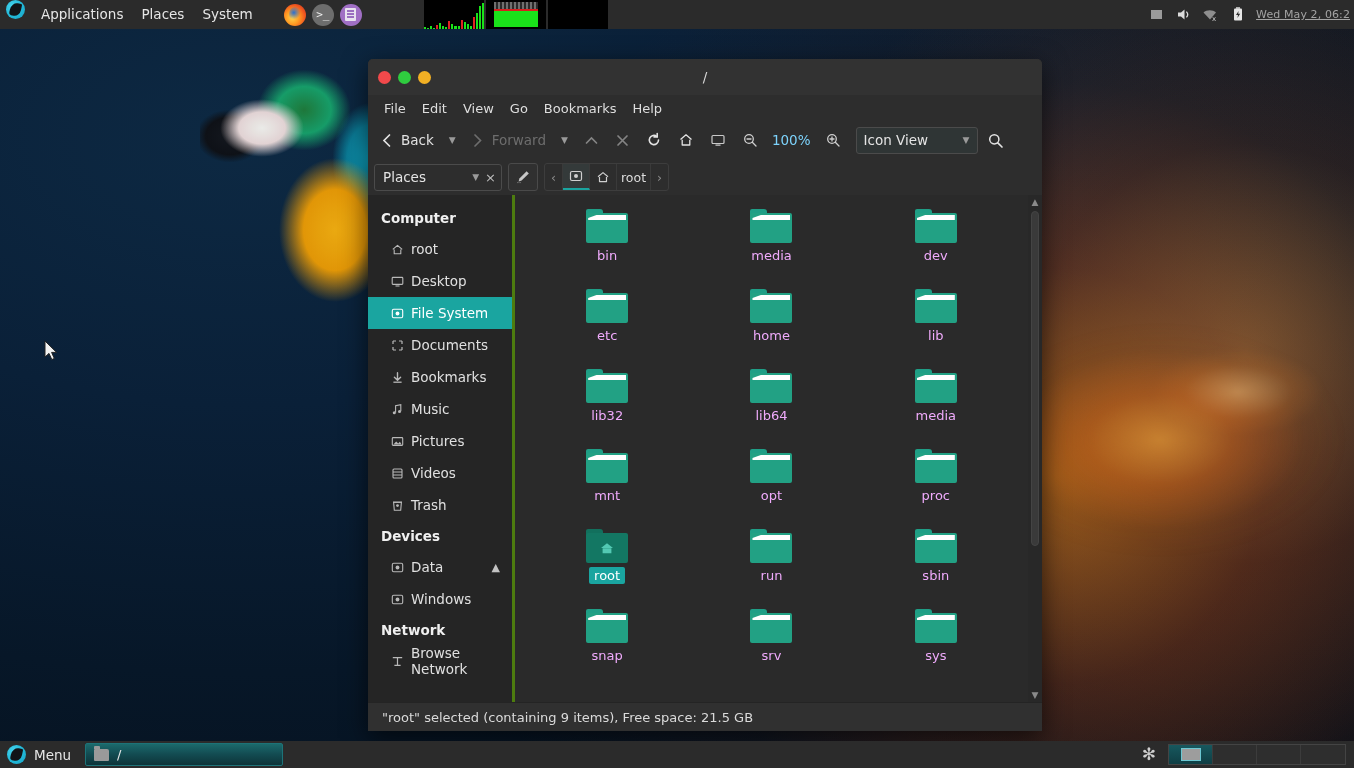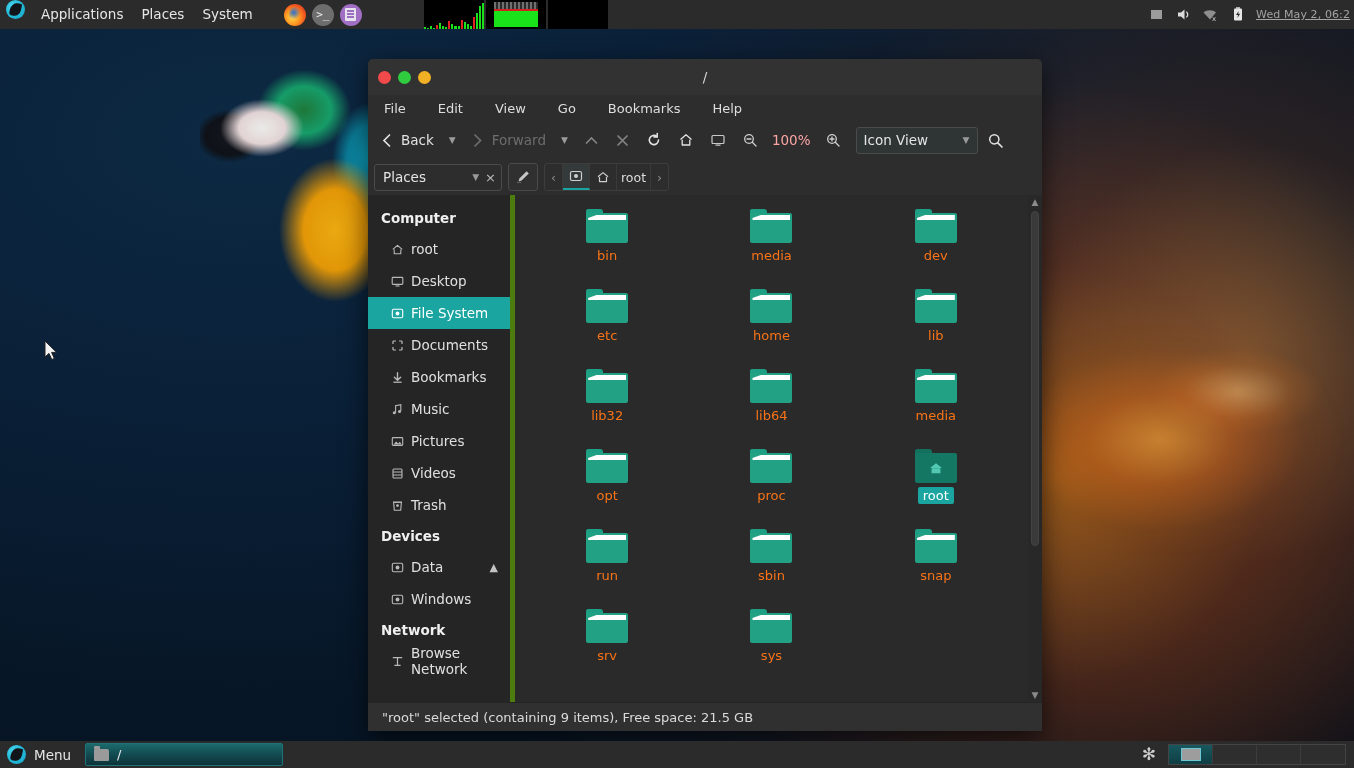--- a/index.html
+++ b/index.html
@@ -121,34 +121,34 @@
   .wbtn { width: 13px; height: 13px; border-radius: 50%; }
   .wbtn.close { background: #f2494b; }
   .wbtn.min { background: #2fcc3f; }
   .wbtn.max { background: #f2b024; }
   #fm-title {
     position: absolute; left: 0; right: 0; text-align: center;
     font-size: 13.5px; color: #d8d8d8; pointer-events: none;
   }
   #fm-menubar {
     height: 26px; display: flex; align-items: center; padding-left: 9px;
-    gap: 18px; font-size: 13px; background: #2d2d2d; flex: 0 0 auto;
+    gap: 2px; font-size: 13px; background: #2d2d2d; flex: 0 0 auto;
   }
   #fm-menubar span { padding: 2px 7px; border-radius: 3px; cursor: default; color: #dedede; }
 
   #fm-toolbar {
     height: 38px; display: flex; align-items: center; gap: 2px;
     padding: 0 6px; background: #2d2d2d; flex: 0 0 auto;
   }
   .tbtn { display: flex; align-items: center; gap: 8px; height: 28px; padding: 0 6px;
     border-radius: 3px; font-size: 13.5px; color: #e2e2e2; cursor: default; }
   .tbtn.disabled { color: #6d6d6d; }
   .tbtn.icononly { padding: 0 7px; }
   .caret { font-size: 9px; color: #9a9a9a; }
-  .zoomlevel { font-size: 13.5px; color: #fca5a5; padding: 0 5px; }
+  .zoomlevel { font-size: 13.5px; color: #7dd3fc; padding: 0 5px; }
   #viewselect {
     height: 27px; min-width: 122px; border: 1px solid #4b4b4b; border-radius: 3px;
     background: #2f3535; display: flex; align-items: center; justify-content: space-between;
     padding: 0 7px; font-size: 13.5px; color: #e4e4e4; margin-left: 6px;
   }
 
   #fm-locbar {
     height: 36px; display: flex; align-items: center; gap: 6px;
     padding: 0 8px 0 6px; background: #2d2d2d; flex: 0 0 auto;
   }
@@ -173,21 +173,21 @@
   .crumb.active { background: #343a3a; border-bottom: 2px solid #1aa5a0; }
   .crumb.txt { max-width: 34px; overflow: hidden; white-space: nowrap; }
   .crumb.arrow { color: #8c8c8c; }
 
   #fm-body { flex: 1 1 auto; display: flex; min-height: 0; }
 
   
   #fm-sidebar {
     width: 147px; background: #252525; flex: 0 0 auto;
     padding-top: 8px; overflow: hidden; font-size: 13.5px;
-    border-right: 5px solid #4d7c0f;
+    border-right: 3px solid #4d7c0f;
   }
   .side-group { font-weight: bold; color: #f0f0f0; padding: 7px 0 7px 13px; font-size: 13.5px; }
   .side-item {
     display: flex; align-items: center; gap: 7px;
     height: 32px; padding-left: 22px; color: #e0e0e0; position: relative;
   }
   .side-item.selected { background: #1aa5a0; color: #ffffff; }
   .side-item .si-icon { width: 14px; height: 14px; flex: 0 0 auto; display:flex; align-items:center; justify-content:center; color:#b9b9b9; }
   .side-item.selected .si-icon { color: #ffffff; }
   .eject { margin-left: auto; margin-right: 12px; color: #c3c3c3; font-size: 11px; }
@@ -214,21 +214,21 @@
     position: absolute; left: 2px; top: 6px; width: 38px; height: 5px;
     background: #ffffff;
     clip-path: polygon(0 60%, 22% 0, 100% 0, 100% 100%, 0 100%);
   }
   .fitem.selected .folder .body { background: #137763; }
   .fitem.selected .folder .tab { background: #12705d; }
   .fitem.selected .folder .homeglyph {
     position: absolute; left: 13px; top: 12px; width: 16px; height: 14px;
     color: #53c9b3; display: flex; align-items: center; justify-content: center;
   }
-  .flabel { font-size: 13px; color: #f97316; padding: 1px 5px; border-radius: 2px; white-space: nowrap; }
+  .flabel { font-size: 13px; color: #f0abfc; padding: 1px 5px; border-radius: 2px; white-space: nowrap; }
   .fitem.selected .flabel { background: #1aa5a0; color: #ffffff; }
 
   
   #vscroll {
     position: absolute; right: 0; top: 0; bottom: 0; width: 14px;
     background: #282828; display: flex; flex-direction: column; align-items: center;
   }
   #vscroll .arrow { height: 14px; display: flex; align-items: center; justify-content: center;
     color: #8a8a8a; font-size: 9px; width: 100%; }
   #vscroll .track { flex: 1 1 auto; width: 100%; position: relative; padding: 2px; }
@@ -684,20 +684,28 @@
               <span class="sheet"></span>
             </div>
             <div class="flabel">media</div>
           </div>
           <div class="fitem">
             <div class="folder">
               <span class="tab"></span>
               <span class="body"></span>
               <span class="sheet"></span>
             </div>
+            <div class="flabel">mnt</div>
+          </div>
+          <div class="fitem">
+            <div class="folder">
+              <span class="tab"></span>
+              <span class="body"></span>
+              <span class="sheet"></span>
+            </div>
             <div class="flabel">opt</div>
           </div>
           <div class="fitem">
             <div class="folder">
               <span class="tab"></span>
               <span class="body"></span>
               <span class="sheet"></span>
             </div>
             <div class="flabel">proc</div>
           </div>

